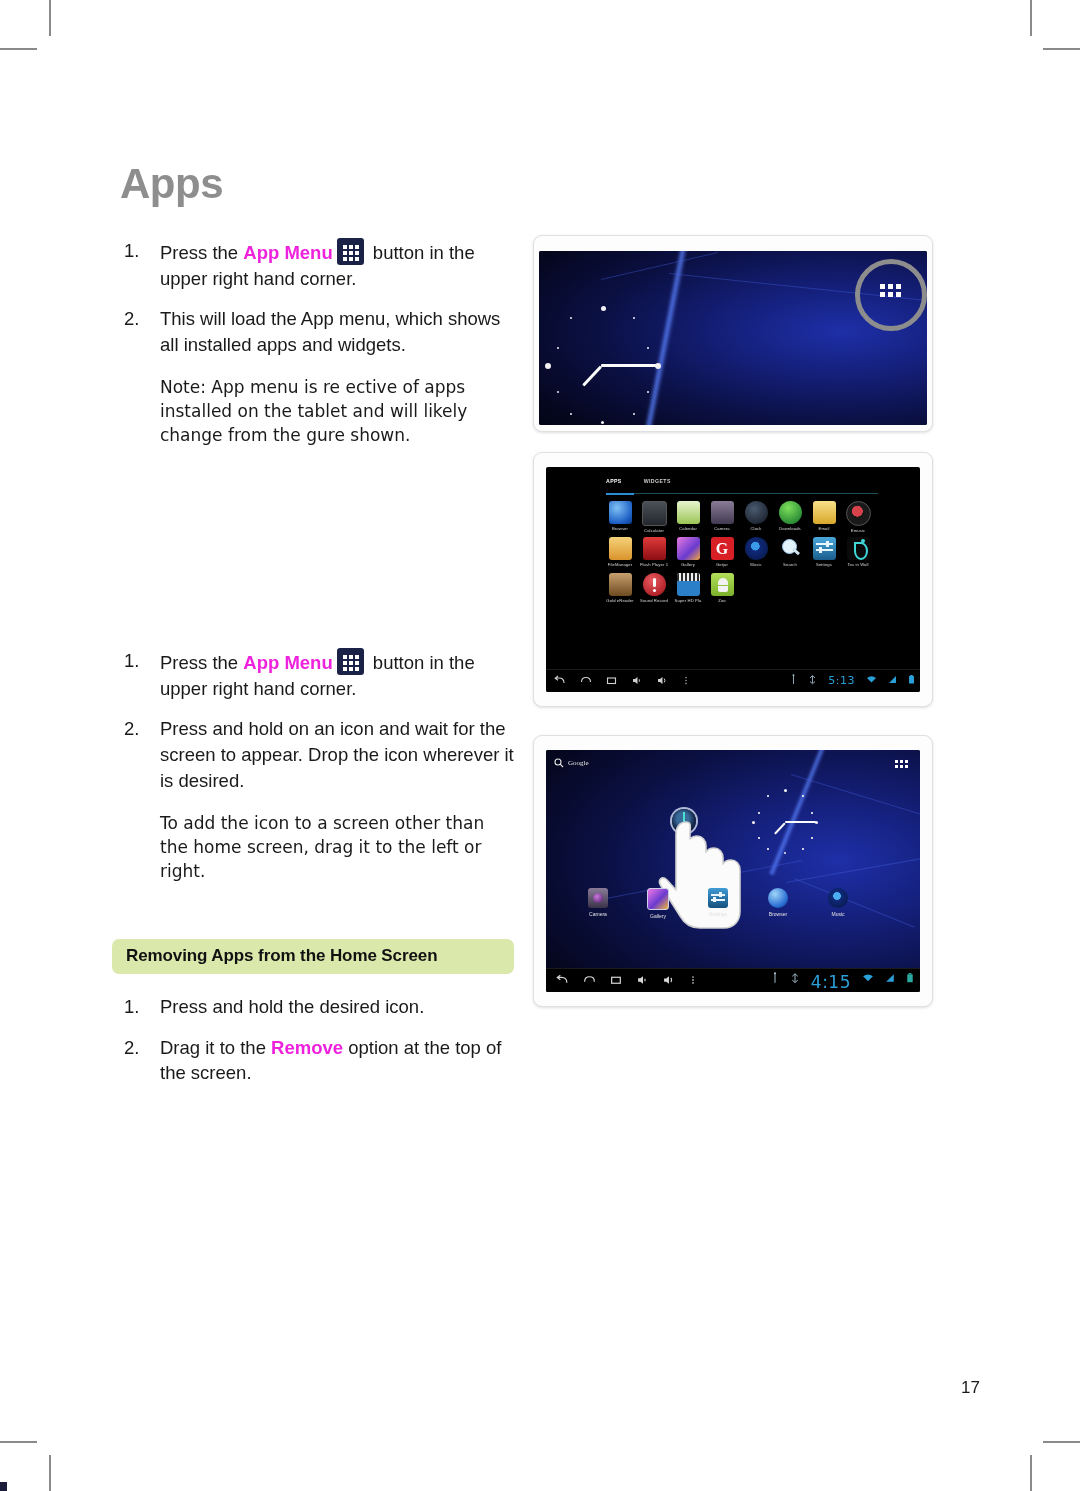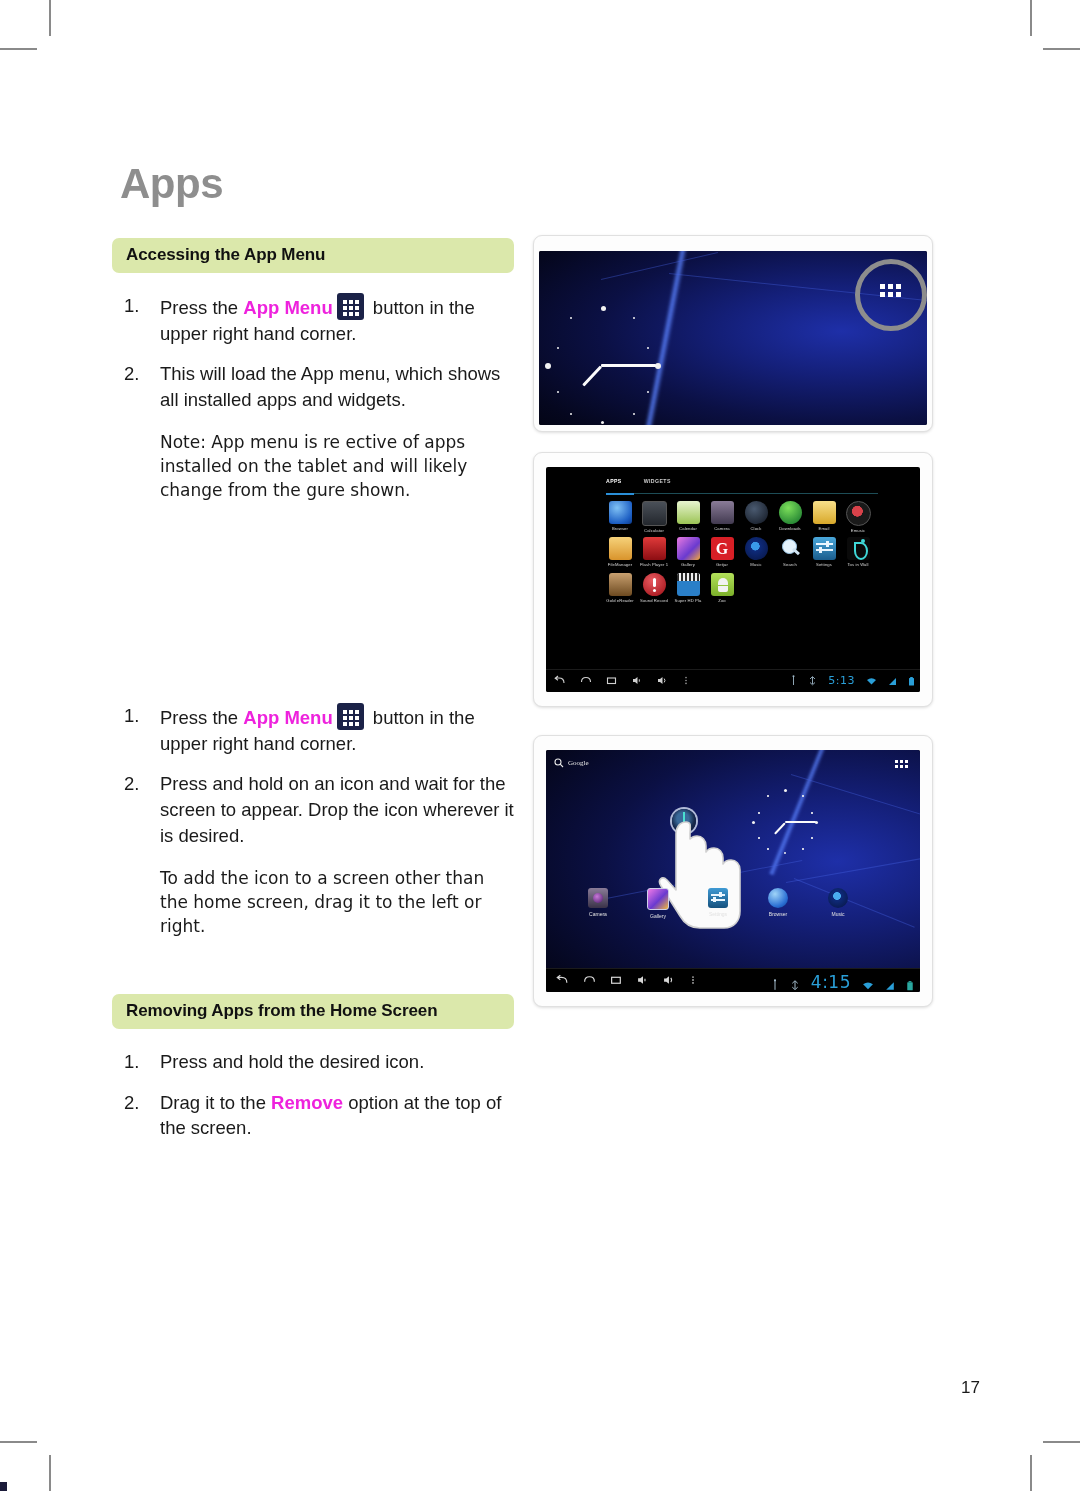--- a/index.html
+++ b/index.html
@@ -203,21 +203,21 @@
   
   .navbar {
     position: absolute;
     left: 0; right: 0; bottom: 0;
     background: #000000;
     border-top: 1px solid #1b1b1b;
   }
   .nav-left { position: absolute; display: flex; align-items: center; gap: 14px; }
   .nav-right {
     position: absolute;
-    display: flex; align-items: flex-end; gap: 11px;
+    display: flex; align-items: flex-start; gap: 11px;
     color: #2a9fd8;
   }
   .nav-time {
     font-size: 11px;
     color: #2a9fd8;
     letter-spacing: 0.5px;
     font-family: "DejaVu Sans", sans-serif;
   }
 
   
@@ -253,21 +253,20 @@
 <div class="crop crop-v" style="left:49px; bottom:0;"></div>
 <div class="crop crop-h" style="left:0; bottom:48px;"></div>
 <div class="crop crop-v" style="left:1030px; bottom:0;"></div>
 <div class="crop crop-h" style="right:0; bottom:48px;"></div>
 <div class="corner-dot" style="left:0; bottom:0;"></div>
 
 <div class="page-title">Apps</div>
 
 <div class="left-col">
 
-  <div class="section-header">Accessing the App Menu</div>
 
   <div class="step">
     <div class="step-num">1.</div>
     <div class="step-body"><span>Press the </span><span class="hl">App Menu</span><span class="appmenu-inline"><i style="left:6px;top:7px"></i><i style="left:12px;top:7px"></i><i style="left:18px;top:7px"></i><i style="left:6px;top:13px"></i><i style="left:12px;top:13px"></i><i style="left:18px;top:13px"></i><i style="left:6px;top:19px"></i><i style="left:12px;top:19px"></i><i style="left:18px;top:19px"></i></span><span> button in the upper right hand corner.</span></div>
   </div>
 
   <div class="step">
     <div class="step-num">2.</div>
     <div class="step-body">This will load the App menu, which shows all installed apps and widgets.</div>
   </div>

